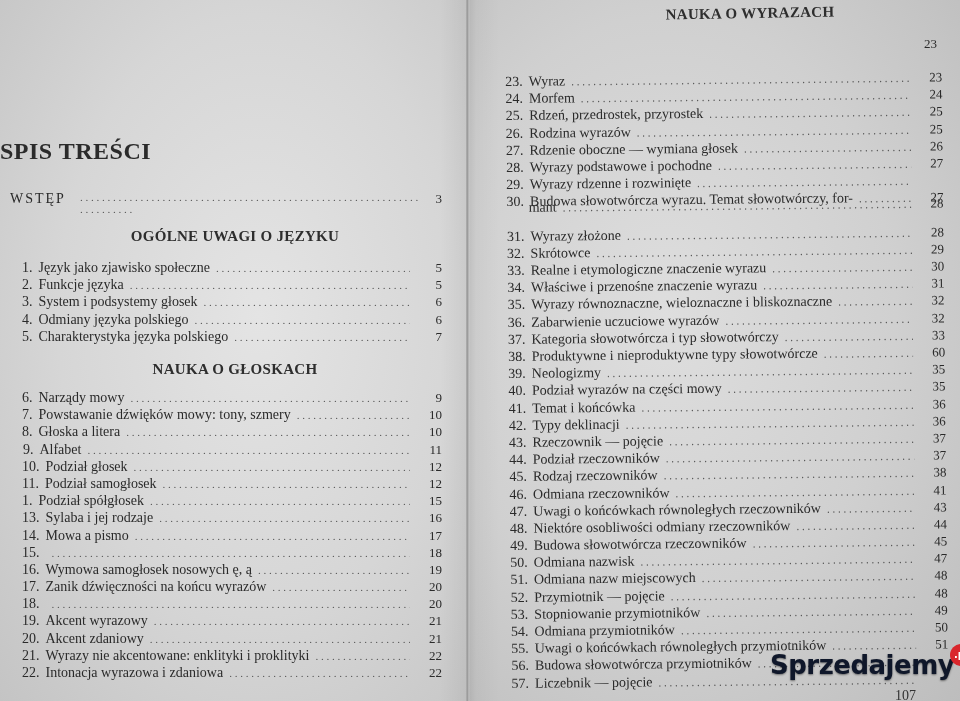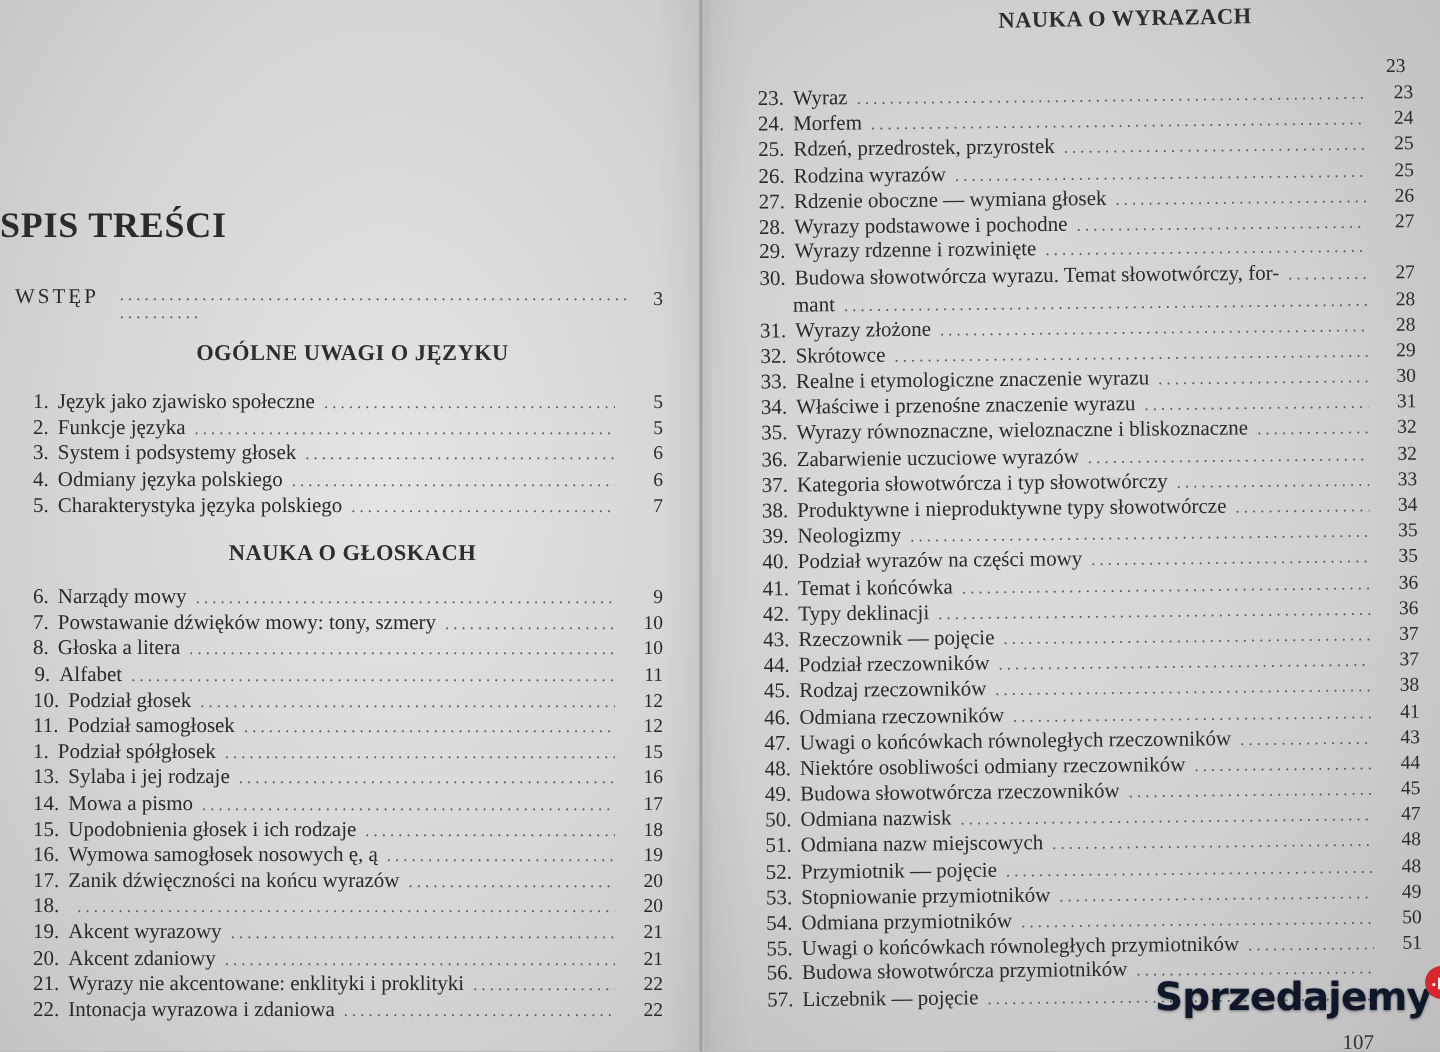--- a/index.html
+++ b/index.html
@@ -54,21 +54,21 @@
     content:". . . . . . . . . . . . . . . . . . . . . . . . . . . . . . . . . . . . . . . . . . . . . . . . . . . . . . . . . . . . . . . . . . . . . . . . . . . . . . . . . . . . . . . . . . . . . . . . . . . . . . .";
     letter-spacing:0;
   }
   .toc-row .page-num { flex:0 0 auto; width:26px; text-align:right; font-size:13px; }
   .left-list { left:22px; width:420px; }
   .left-list .num { width:20px; }
   .right-list {
     left:505px; width:437px;
     transform:rotate(-0.6deg); transform-origin:0 0;
   }
-  .right-list .num { width:26px; }
+  .right-list .num { width:26px;margin-top:16px; }
   .intro-row .dots {
     flex:1 1 auto; overflow:hidden; margin:0 10px 0 14px; color:#555; font-size:11px; letter-spacing:0;
   }
   .intro-row .dots::before {
     content:". . . . . . . . . . . . . . . . . . . . . . . . . . . . . . . . . . . . . . . . . . . . . . . . . . . . . . . . . . . . . . . . . . . . . . . .";
   }
   .intro-row .page-num { width:16px; text-align:right; font-size:13px; letter-spacing:0; }
   .orphan-page {
     position:absolute; left:905px; top:36px; font-size:13px; width:32px; text-align:right;
   }
@@ -189,21 +189,20 @@
       <span class="page-num">16</span>
     </li>
     <li class="toc-row">
       <span class="num">14.</span>
       <span class="label">Mowa a pismo</span>
       <span class="dots"></span>
       <span class="page-num">17</span>
     </li>
     <li class="toc-row">
       <span class="num">15.</span>
-      <span class="label">Upodobnienia głosek i ich rodzaje</span>
       <span class="dots"></span>
       <span class="page-num">18</span>
     </li>
     <li class="toc-row">
       <span class="num">16.</span>
       <span class="label">Wymowa samogłosek nosowych ę, ą</span>
       <span class="dots"></span>
       <span class="page-num">19</span>
     </li>
     <li class="toc-row">
@@ -339,21 +338,21 @@
     <li class="toc-row">
       <span class="num">37.</span>
       <span class="label">Kategoria słowotwórcza i typ słowotwórczy</span>
       <span class="dots"></span>
       <span class="page-num">33</span>
     </li>
     <li class="toc-row">
       <span class="num">38.</span>
       <span class="label">Produktywne i nieproduktywne typy słowotwórcze</span>
       <span class="dots"></span>
-      <span class="page-num">34</span>
+      <span class="page-num">60</span>
     </li>
     <li class="toc-row">
       <span class="num">39.</span>
       <span class="label">Neologizmy</span>
       <span class="dots"></span>
       <span class="page-num">35</span>
     </li>
     <li class="toc-row">
       <span class="num">40.</span>
       <span class="label">Podział wyrazów na części mowy</span>

